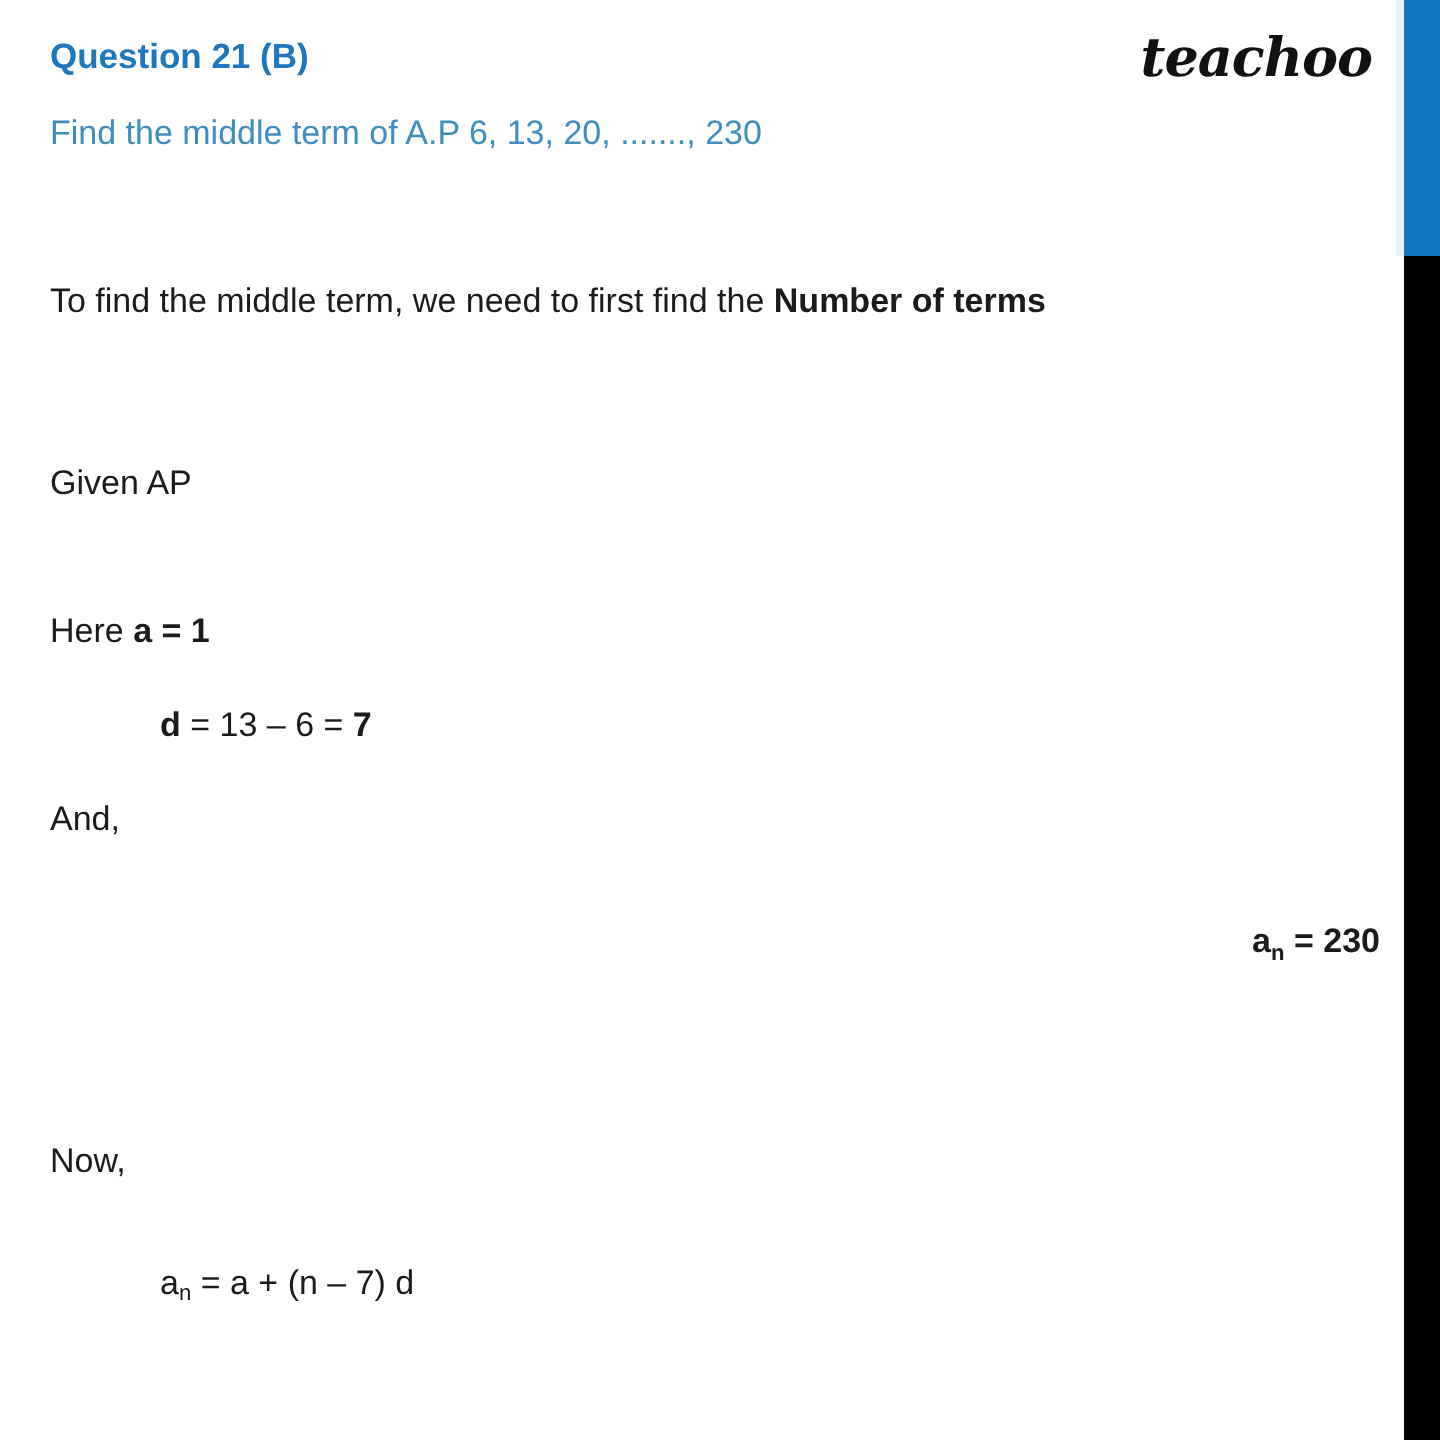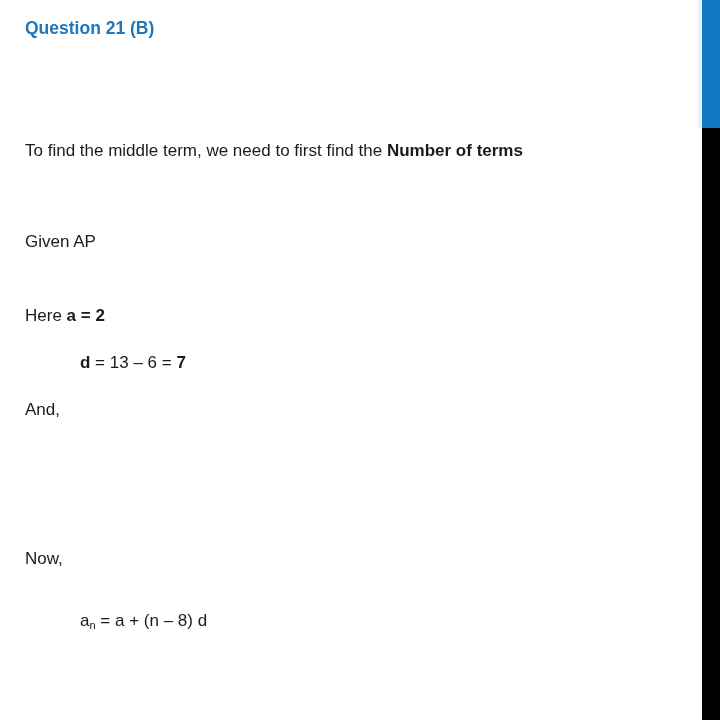--- a/index.html
+++ b/index.html
@@ -112,54 +112,57 @@
 </head>
 <body>
 
 <div class="page">
 
   <div class="edge-bar-sliver"></div>
   <div class="edge-bar-blue"></div>
   <div class="edge-bar-dark"></div>
 
   <div class="header">
+    <div class="logo">teachoo</div>
     <div class="q-title">Question 21 (B)</div>
+    <div class="q-subtitle">Find the middle term of A.P 6, 13, 20, ......., 230</div>
   </div>
 
   <div class="body">
 
     <div class="line"><span>To find the middle term, we need to first find the </span><span class="b">Number of terms</span></div>
 
     <div class="gap-xl"></div>
 
     <div class="line">Given AP</div>
 
     <div class="gap-sm"></div>
 
 
     <div class="gap-sm"></div>
 
-    <div class="line"><span>Here </span><span class="b">a = 2</span></div>
+    <div class="line"><span>Here </span><span class="b">a = 1</span></div>
 
     <div class="gap-sm"></div>
 
     <div class="line indent-1"><span class="b">d</span><span> = 13 – 6 = </span><span class="b">7</span></div>
 
     <div class="gap-sm"></div>
 
     <div class="line">And,</div>
 
     <div class="gap-md"></div>
 
+    <div class="line indent-1 b"><span>a</span><sub>n</sub><span> = 230</span></div>
 
     <div class="gap-lg"></div>
 
 
     <div class="gap-sm"></div>
 
     <div class="line">Now,</div>
 
     <div class="gap-md"></div>
 
-    <div class="line indent-1"><span>a</span><sub>n</sub><span> = a + (n – 8) d</span></div>
+    <div class="line indent-1"><span>a</span><sub>n</sub><span> = a + (n – 7) d</span></div>
 
   </div>
 </div>
 
 </body></html>

